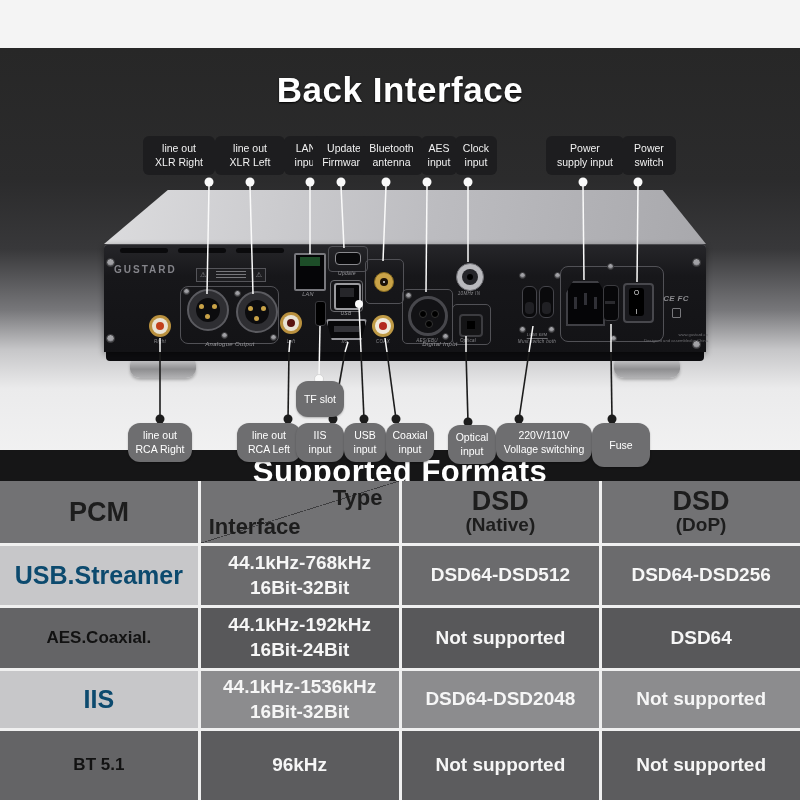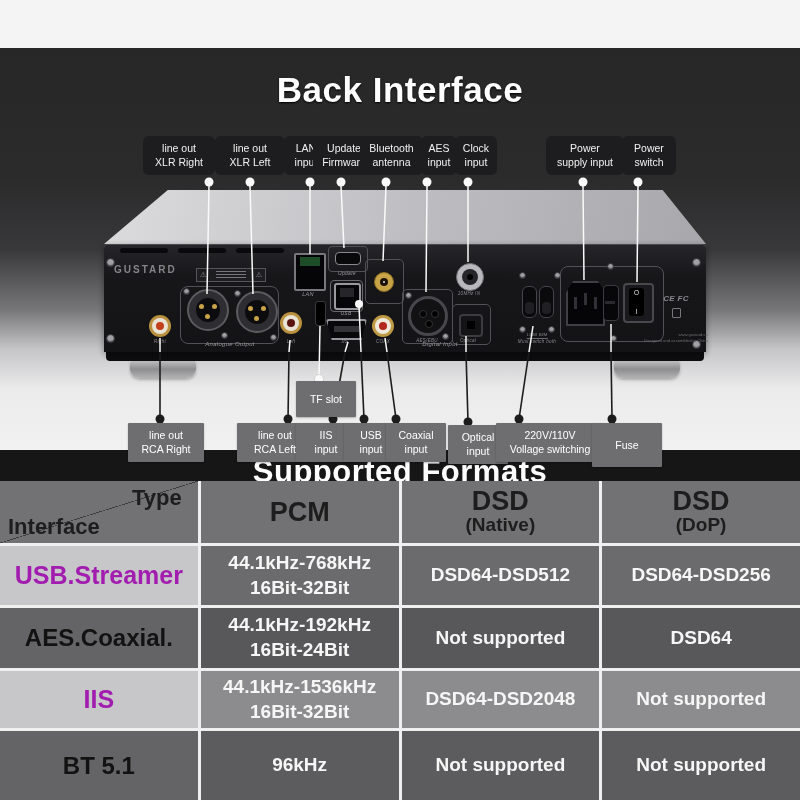--- a/index.html
+++ b/index.html
@@ -8,21 +8,21 @@
   
   .photo{position:absolute;left:0;top:0;width:800px;height:437px;
     background:linear-gradient(180deg,#272727 0%,#2b2b2c 30%,#38383a 46%,#77777a 60%,#c6c6c8 69%,#ebebec 78%,#f4f4f4 100%);margin-top:48px;}
   .page-title{position:absolute;left:0;top:22px;width:100%;text-align:center;margin:0;
     color:#fff;font-size:35px;font-weight:700;letter-spacing:.5px;text-shadow:0 1px 2px #000;}
   .leads{position:absolute;left:0;top:0;z-index:5;pointer-events:none;}
   
   .co{position:absolute;z-index:6;text-align:center;font-size:10.5px;line-height:1.38;border-radius:6px;}
   .co span{display:block;}
   .co-top{background:#1d1d1f;color:#f1f1f1;padding:5px 2px;}
-  .co-bot{background:#6e6e70;color:#fff;border-radius:1px;padding:5px 8px;box-shadow:0 1px 2px rgba(0,0,0,.25);}
+  .co-bot{background:#6e6e70;color:#fff;border-radius:12px;padding:5px 2px;box-shadow:0 1px 2px rgba(0,0,0,.25);}
   .co-bot.mid{display:flex;align-items:center;justify-content:center;}
   span:empty{display:none;}
   
   .top-plate{position:absolute;left:104px;top:142px;width:602px;height:54px;z-index:2;
     background:linear-gradient(100deg,#dcdcde,#bcbcc0 55%,#a8a8ac);
     clip-path:polygon(10.6% 0,92.8% 0,100% 100%,0 100%);}
   .panel{position:absolute;left:104px;top:196px;width:602px;height:108px;z-index:2;
     background:linear-gradient(180deg,#26262a,#17171a 30%,#131316);
     border-radius:4px 4px 0 0;box-shadow:inset 0 1px 0 #4a4a4e,0 2px 6px rgba(0,0,0,.4);}
   .base{position:absolute;left:106px;top:303px;width:598px;height:9px;z-index:2;background:#0d0d10;
@@ -335,39 +335,39 @@
   </section>
 
   <section style="position:absolute;left:0;top:437px;width:800px;height:44px;background:#161617;display:flex;align-items:center;justify-content:center;margin-top:13px;">
     <h2 style="margin:0;color:#fff;font-size:31px;font-weight:700;letter-spacing:.5px;">Supported Formats</h2>
   </section>
 
   <section style="position:absolute;left:0;top:481px;width:800px;height:319px;background:#f0f0f0;display:grid;grid-template-columns:1fr 1fr 1fr 1fr;grid-template-rows:62px 59px 60px 57px auto;gap:3px;">
     <style>
       .cell{display:flex;flex-direction:column;align-items:center;justify-content:center;text-align:center;}
       .hd{background:#727274;color:#1d1d1d;}
-      .if1{background:#c7c7c9;color:#a21caf;font-size:25px;font-weight:700;}
-      .if2{background:#646466;color:#121212;font-size:24px;font-weight:700;line-height:1.08;text-align:right;}
+      .if1{background:#c7c7c9;color:#0c4a6e;font-size:25px;font-weight:700;}
+      .if2{background:#646466;color:#121212;font-size:17px;font-weight:700;line-height:1.08;text-align:right;}
       .dta{color:#f6f6f6;font-size:19px;font-weight:600;line-height:1.3;}
       .r1{background:#6b6b6d;} .r2{background:#58585a;} .r3{background:#8c8c8e;} .r4{background:#5c5c5e;}
       .corner{position:relative;background:#727274;
         background-image:linear-gradient(to bottom right,transparent 49.7%,#3e3e40 49.7%,#3e3e40 50.4%,transparent 50.4%);}
       .corner .t{position:absolute;right:16px;top:4px;font-size:22px;font-weight:700;color:#1d1d1d;}
       .corner .b{position:absolute;left:8px;bottom:3px;font-size:22px;font-weight:700;color:#1d1d1d;}
       .hbig{font-size:27px;font-weight:700;line-height:1;}
       .hsub{font-size:19px;font-weight:700;line-height:1.1;}
     </style>
+    <div class="cell hd">
+        <span class="hbig">PCM</span>
+      </div>
     <div class="cell corner">
       <span class="t">Type</span>
       <span class="b">Interface</span>
     </div>
     <div class="cell hd">
-        <span class="hbig">PCM</span>
-      </div>
-    <div class="cell hd">
         <span class="hbig">DSD</span>
         <span class="hsub">(Native)</span>
       </div>
     <div class="cell hd">
         <span class="hbig">DSD</span>
         <span class="hsub">(DoP)</span>
       </div>
 
     <div class="cell if1">
         <span>USB.Streamer</span>

